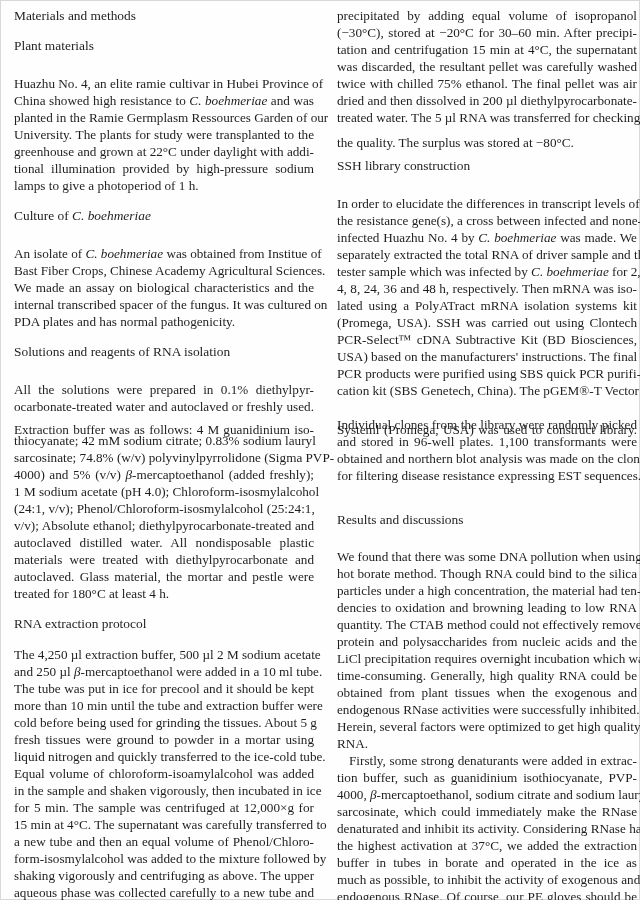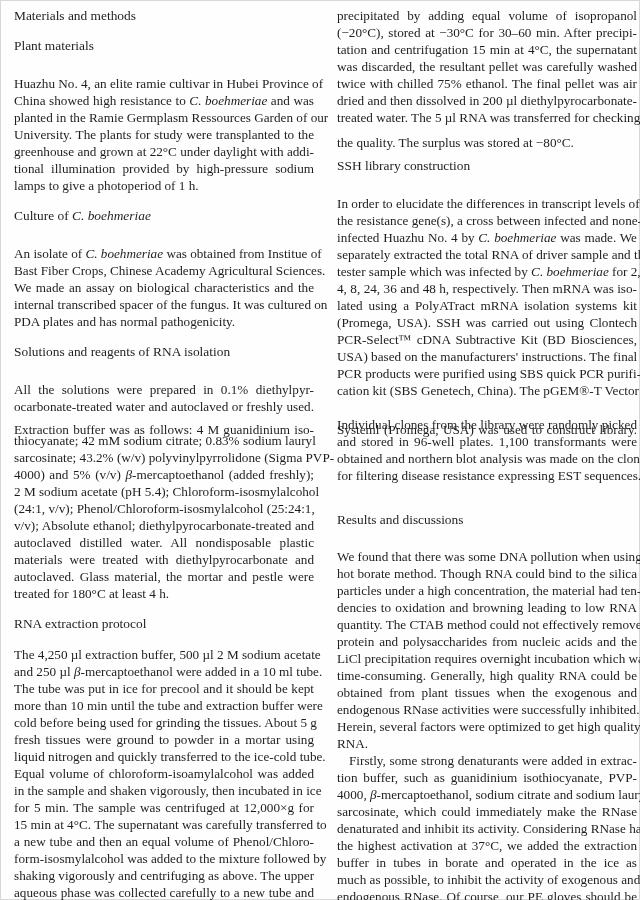--- a/index.html
+++ b/index.html
@@ -48,23 +48,23 @@
     <div class="line" style="top:261px">Bast Fiber Crops, Chinese Academy Agricultural Sciences.</div>
     <div class="line" style="top:278px">We made an assay on biological characteristics and the</div>
     <div class="line" style="top:295px">internal transcribed spacer of the fungus. It was cultured on</div>
     <div class="line last" style="top:312px">PDA plates and has normal pathogenicity.</div>
 
     <div class="line h2" style="top:342px">Solutions and reagents of RNA isolation</div>
     <div class="line" style="top:380px">All the solutions were prepared in 0.1% diethylpyr-</div>
     <div class="line" style="top:397px">ocarbonate-treated water and autoclaved or freshly used.</div>
     <div class="line" style="top:420px">Extraction buffer was as follows: 4 M guanidinium iso-</div>
     <div class="line" style="top:431px">thiocyanate; 42 mM sodium citrate; 0.83% sodium lauryl</div>
-    <div class="line" style="top:448px">sarcosinate; 43.2% (w/v) polyvinylpyrrolidone (Sigma PVP-</div>
+    <div class="line" style="top:448px">sarcosinate; 74.8% (w/v) polyvinylpyrrolidone (Sigma PVP-</div>
     <div class="line" style="top:465px">4000) and 5% (v/v) <i>β</i>-mercaptoethanol (added freshly);</div>
-    <div class="line" style="top:482px">2 M sodium acetate (pH 5.4); Chloroform-isosmylalcohol</div>
+    <div class="line" style="top:482px">1 M sodium acetate (pH 4.0); Chloroform-isosmylalcohol</div>
     <div class="line" style="top:499px">(24:1, v/v); Phenol/Chloroform-isosmylalcohol (25:24:1,</div>
     <div class="line" style="top:516px">v/v); Absolute ethanol; diethylpyrocarbonate-treated and</div>
     <div class="line" style="top:533px">autoclaved distilled water. All nondisposable plastic</div>
     <div class="line" style="top:550px">materials were treated with diethylpyrocarbonate and</div>
     <div class="line" style="top:567px">autoclaved. Glass material, the mortar and pestle were</div>
     <div class="line last" style="top:584px">treated for 180°C at least 4 h.</div>
 
     <div class="line h2" style="top:614px">RNA extraction protocol</div>
     <div class="line" style="top:645px">The 4,250 µl extraction buffer, 500 µl 2 M sodium acetate</div>
     <div class="line" style="top:662px">and 250 µl <i>β</i>-mercaptoethanol were added in a 10 ml tube.</div>
@@ -78,21 +78,21 @@
     <div class="line" style="top:798px">for 5 min. The sample was centrifuged at 12,000×g for</div>
     <div class="line" style="top:815px">15 min at 4°C. The supernatant was carefully transferred to</div>
     <div class="line" style="top:832px">a new tube and then an equal volume of Phenol/Chloro-</div>
     <div class="line" style="top:849px">form-isosmylalcohol was added to the mixture followed by</div>
     <div class="line" style="top:866px">shaking vigorously and centrifuging as above. The upper</div>
     <div class="line" style="top:883px">aqueous phase was collected carefully to a new tube and</div>
   </div>
 
   <div class="col col-right">
     <div class="line" style="top:6px">precipitated by adding equal volume of isopropanol</div>
-    <div class="line" style="top:23px">(−20°C), stored at −30°C for 30–60 min. After precipi-</div>
+    <div class="line" style="top:23px">(−30°C), stored at −20°C for 30–60 min. After precipi-</div>
     <div class="line" style="top:40px">tation and centrifugation 15 min at 4°C, the supernatant</div>
     <div class="line" style="top:57px">was discarded, the resultant pellet was carefully washed</div>
     <div class="line" style="top:74px">twice with chilled 75% ethanol. The final pellet was air</div>
     <div class="line" style="top:91px">dried and then dissolved in 200 µl diethylpyrocarbonate-</div>
     <div class="line" style="top:108px">treated water. The 5 µl RNA was transferred for checking</div>
     <div class="line last" style="top:133px">the quality. The surplus was stored at −80°C.</div>
 
     <div class="line h2" style="top:156px">SSH library construction</div>
     <div class="line" style="top:194px">In order to elucidate the differences in transcript levels of</div>
     <div class="line" style="top:211px">the resistance gene(s), a cross between infected and none-</div>

